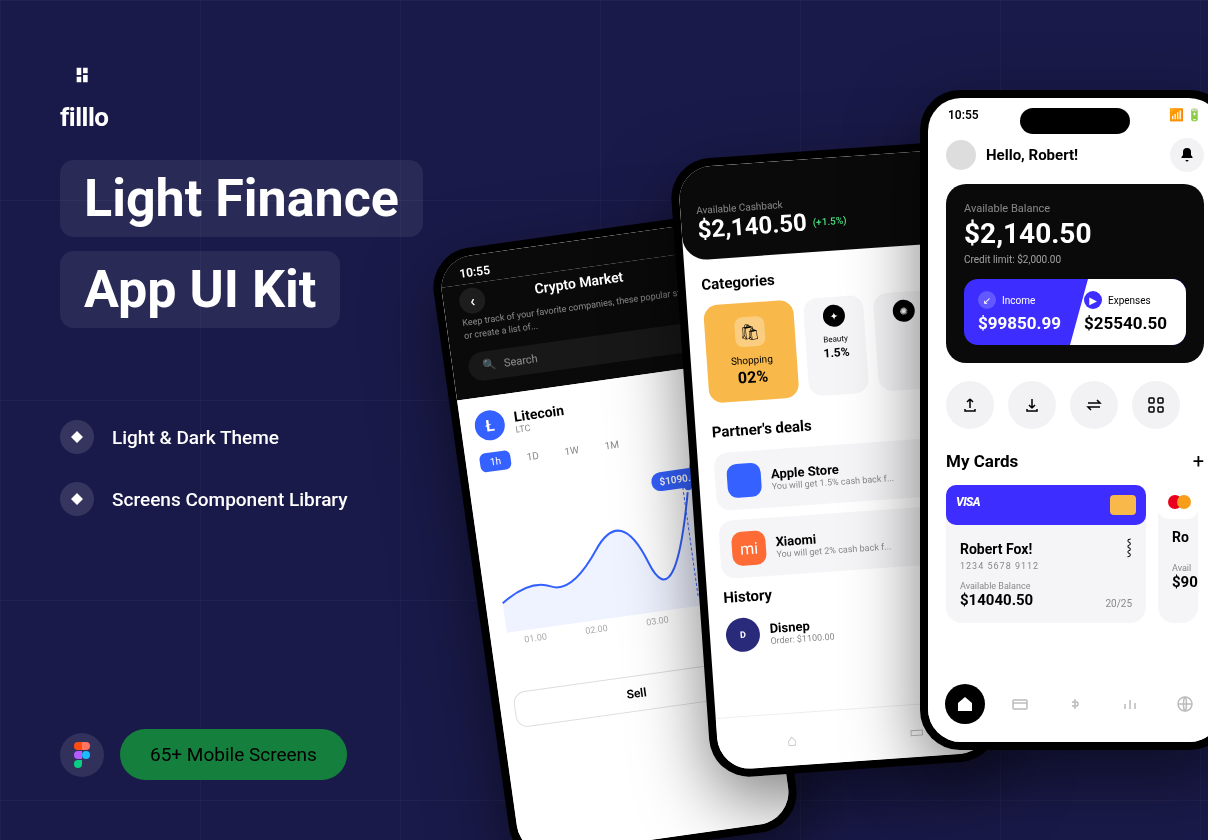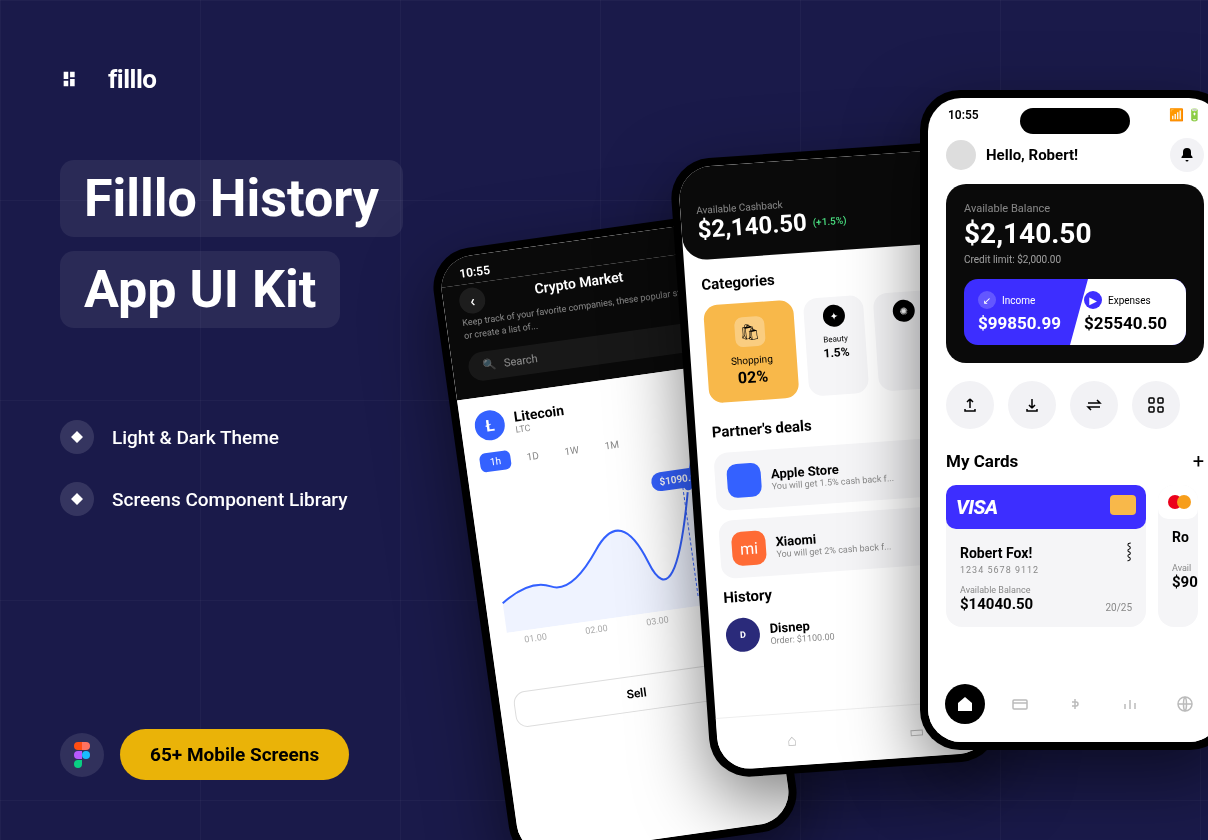--- a/index.html
+++ b/index.html
@@ -1,34 +1,34 @@
 <!DOCTYPE html>
 <html><head>
 <meta charset="utf-8">
 <style>
 * { margin:0; padding:0; box-sizing:border-box; font-family:-apple-system,BlinkMacSystemFont,'Segoe UI',Roboto,sans-serif; }
 body { width:1208px; height:840px; background:#1a1a4a; position:relative; overflow:hidden; color:#fff; }
 body::before { content:''; position:absolute; inset:0; background-image:linear-gradient(rgba(255,255,255,.03) 1px,transparent 1px),linear-gradient(90deg,rgba(255,255,255,.03) 1px,transparent 1px); background-size:200px 200px; }
 
-.logo { position:absolute; top:64px; left:60px; display:flex; align-items:center; gap:26px; z-index:10; }
+.logo { position:absolute; top:64px; left:60px; display:flex; align-items:center; gap:16px; z-index:10;flex-direction:column; }
 .logo-mark { width:22px; height:22px; display:flex; align-items:center; justify-content:center; }
 .logo-text { font-size:26px; font-weight:700; letter-spacing:-.5px; }
 
 .headline { position:absolute; top:160px; left:60px; z-index:10; }
 .headline span { display:inline-block; background:rgba(255,255,255,.07); padding:10px 24px; border-radius:14px; font-size:52px; font-weight:700; line-height:1.1; margin-bottom:14px; }
 
 .features { position:absolute; top:420px; left:60px; z-index:10; display:flex; flex-direction:column; gap:28px; }
 .feature { display:flex; align-items:center; gap:18px; }
 .feature-icon { width:34px; height:34px; border-radius:50%; background:rgba(255,255,255,.12); display:flex; align-items:center; justify-content:center; }
 .feature-icon svg { width:16px; height:16px; }
 .feature-text { font-size:19px; font-weight:500; }
 
 .badge { position:absolute; bottom:60px; left:60px; z-index:10; display:flex; align-items:center; gap:16px; }
 .figma-icon { width:44px; height:44px; border-radius:50%; background:rgba(255,255,255,.1); display:flex; align-items:center; justify-content:center; }
-.badge-pill { background:#eab308; color:#000; padding:14px 30px; border-radius:30px; font-size:19px; font-weight:700; }
+.badge-pill { background:#15803d; color:#000; padding:14px 30px; border-radius:30px; font-size:19px; font-weight:400; }
 
 .phones { position:absolute; top:100px; left:470px; width:760px; height:760px; z-index:5; }
 .phone { position:absolute; width:290px; height:620px; border-radius:40px; background:#000; padding:8px; box-shadow:0 25px 70px rgba(0,0,0,.5); }
 .phone-screen { width:100%; height:100%; border-radius:33px; background:#fff; overflow:hidden; position:relative; }
 .phone-a { transform:rotate(-8deg); left:0; top:130px; }
 .phone-b { transform:rotate(-4deg); left:220px; top:50px; }
 .phone-c { left:450px; top:-10px; width:310px; height:660px; }
 
 .statusbar { display:flex; justify-content:space-between; align-items:center; padding:10px 20px 4px; font-size:12px; font-weight:600; }
 .statusbar.dark { color:#fff; background:#0a0a0a; }
@@ -101,21 +101,21 @@
 .pc-ie-box.exp .pc-ie-ico { background:#3d2eff; color:#fff; }
 .pc-ie-val { font-size:17px; font-weight:700; }
 .pc-actions { display:flex; gap:14px; margin-bottom:20px; }
 .pc-act { width:48px; height:48px; border-radius:50%; background:#f2f2f5; display:flex; align-items:center; justify-content:center; color:#000; }
 .pc-sec { display:flex; justify-content:space-between; align-items:center; color:#000; margin-bottom:12px; }
 .pc-sec-t { font-size:17px; font-weight:700; }
 .pc-add { font-size:20px; font-weight:400; }
 .pc-cards-row { display:flex; gap:12px; }
 .pc-credit { background:#f5f5f7; border-radius:16px; padding:14px; width:200px; color:#000; flex-shrink:0; }
 .pc-credit-top { background:#3d2eff; border-radius:10px; padding:10px; margin:-14px -14px 10px; display:flex; justify-content:space-between; align-items:flex-start; }
-.pc-visa { color:#fff; font-size:20px; font-weight:800; font-style:italic; letter-spacing:-.5px; }
+.pc-visa { color:#fff; font-size:12px; font-weight:800; font-style:italic; letter-spacing:-.5px; }
 .pc-chip { width:26px; height:20px; background:#f8b84a; border-radius:4px; }
 .pc-holder { display:flex; justify-content:space-between; align-items:flex-end; margin-bottom:4px; }
 .pc-holder-name { font-size:14px; font-weight:700; }
 .pc-num { font-size:9px; color:#888; letter-spacing:1px; margin-bottom:10px; }
 .pc-bal-row { display:flex; justify-content:space-between; align-items:flex-end; }
 .pc-bal-lbl { font-size:9px; color:#888; }
 .pc-bal-val { font-size:15px; font-weight:700; }
 .pc-exp { font-size:10px; color:#888; }
 .pc-credit.partial { width:40px; overflow:hidden; }
 .pc-nav { position:absolute; bottom:0; left:0; right:0; background:#fff; display:flex; justify-content:space-around; align-items:center; padding:12px 10px 18px; }
@@ -128,21 +128,21 @@
 <div class="logo">
   <div class="logo-mark">
     <svg viewBox="0 0 24 24" fill="#fff">
         <path d="M4 4h5v8H4zM4 14h5v6H4zM11 4h5v6h-5zM11 12h5v8h-5z"></path>
       </svg>
   </div>
   <div class="logo-text">filllo</div>
 </div>
 
 <div class="headline">
-  <span>Filllo History</span><br>
+  <span>Light Finance</span><br>
   <span>App UI Kit</span>
 </div>
 
 <div class="features">
   <div class="feature">
     <div class="feature-icon">
         <svg viewBox="0 0 16 16" fill="#fff">
           <path d="M8 2l3 3-3 3-3-3zM2 8l3-3 3 3-3 3zM14 8l-3-3-3 3 3 3zM8 14l-3-3 3-3 3 3z"></path>
         </svg>
       </div>

